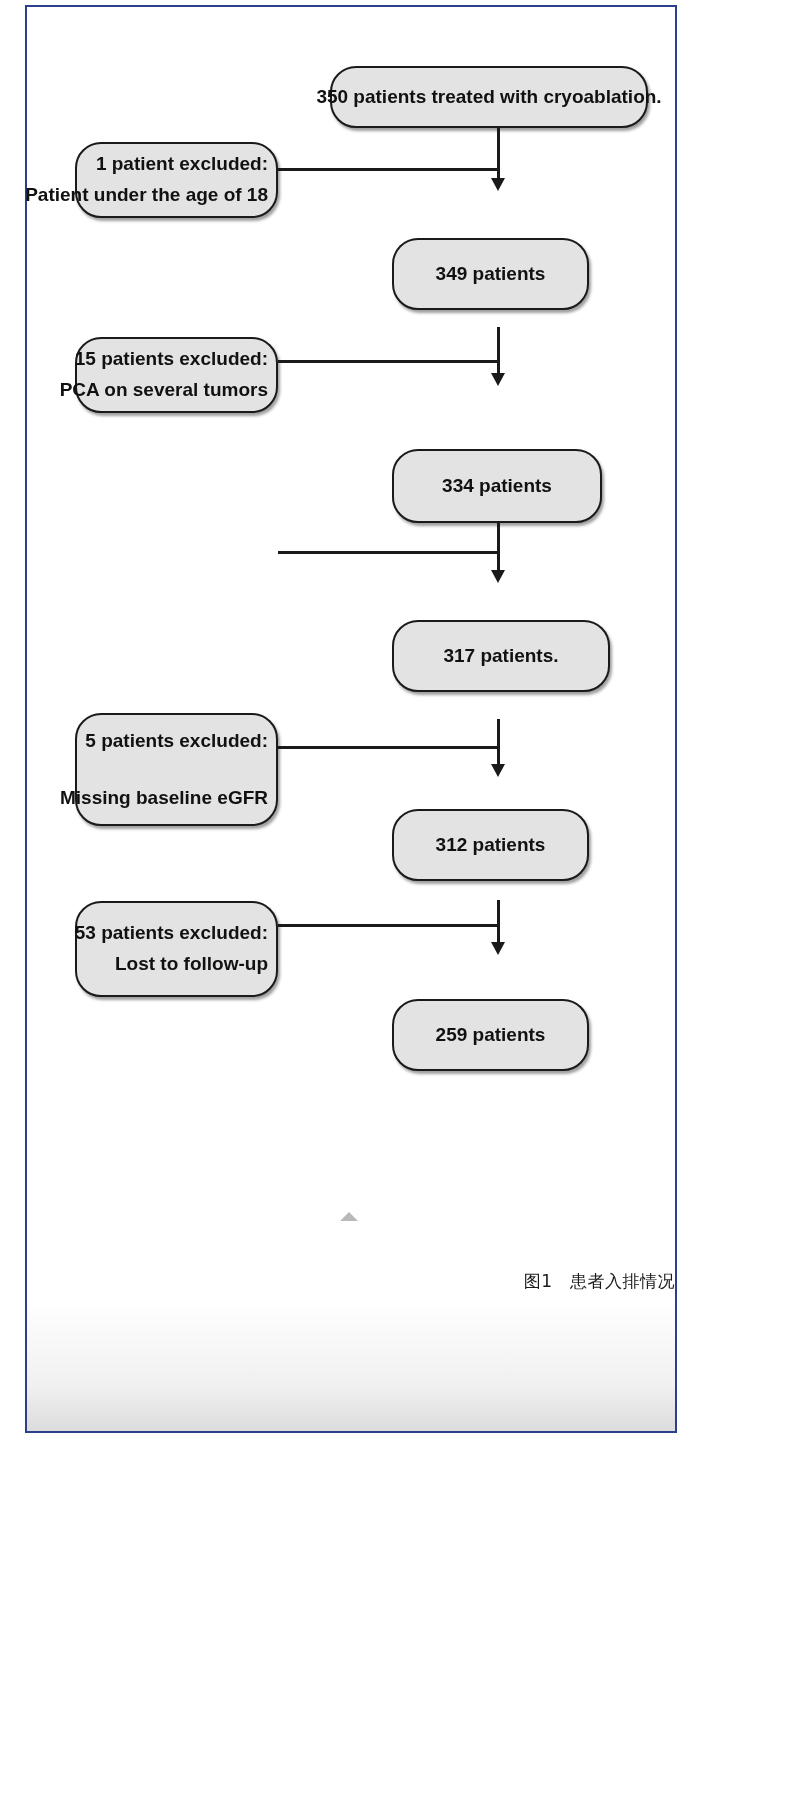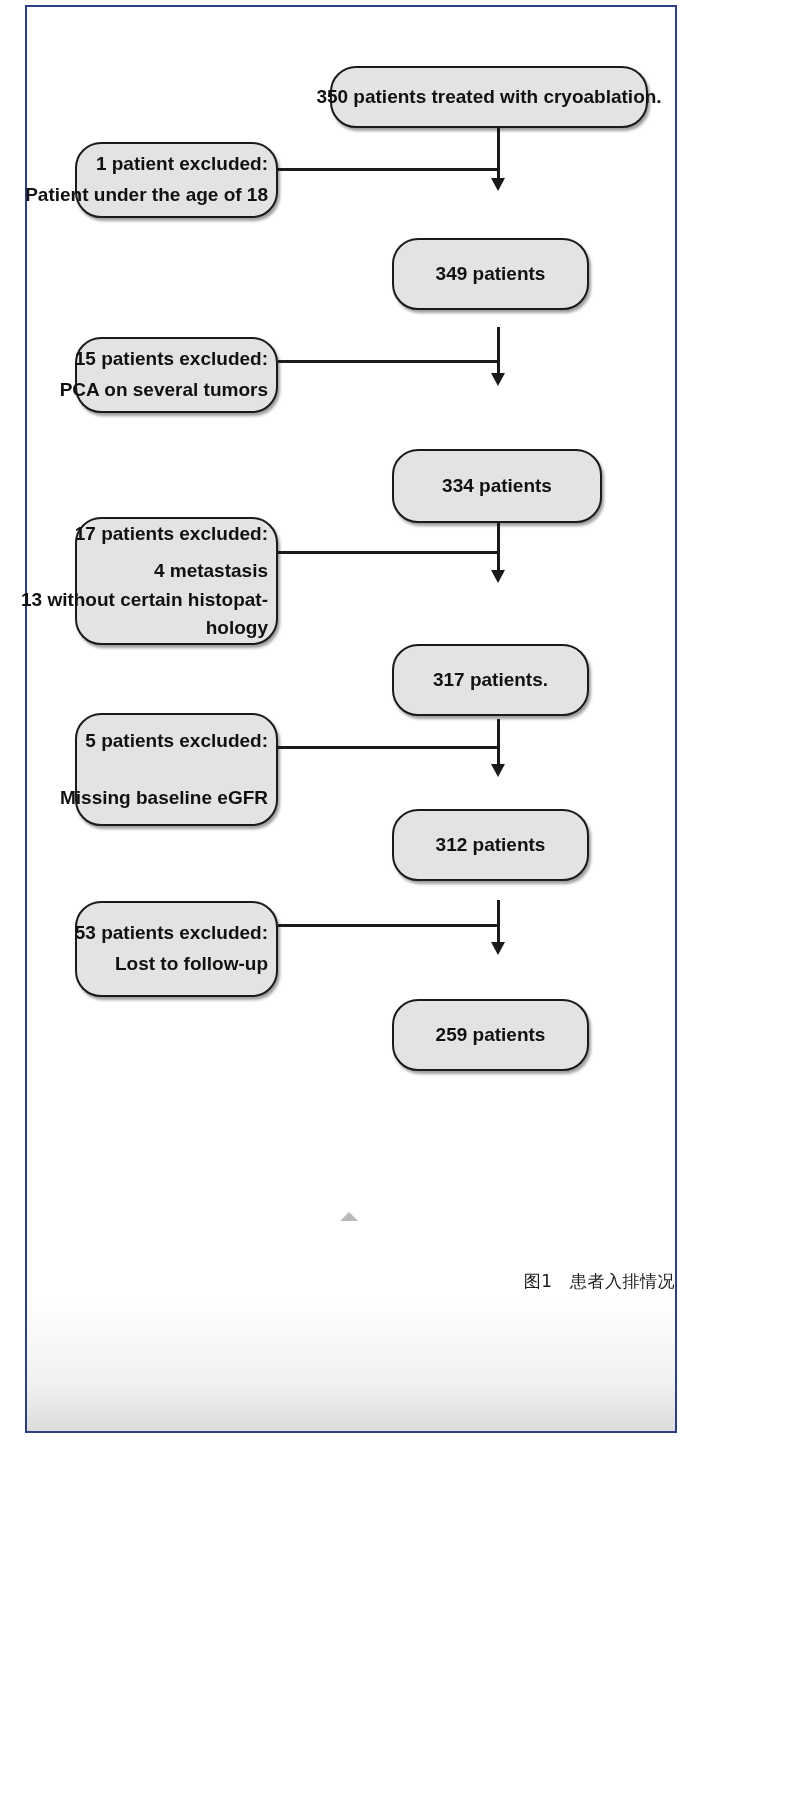--- a/index.html
+++ b/index.html
@@ -136,30 +136,24 @@
     <span class="line">15 patients excluded:</span>
     <span class="line">PCA on several tumors</span>
   </div>
   <div class="vline" style="left:497px; top:327px; height:50px;"></div>
   <div class="hline" style="left:278px; top:360px; width:221px;"></div>
   <div class="arrowhead" style="left:491px; top:373px;"></div>
   <div class="flow-box center" style="left:392px; top:449px; width:210px; height:74px;">
     <span class="line">334 patients</span>
   </div>
 
-  <div class="flow-box left" style="left:75px; top:517px; width:203px; height:128px; line-height:1.5;">
-    <span class="line" style="margin-bottom:9px;">17 patients excluded:</span>
-    <span class="line">4 metastasis</span>
-    <span class="line">13 without certain histopat-</span>
-    <span class="line">hology</span>
-  </div>
   <div class="vline" style="left:497px; top:521px; height:53px;"></div>
   <div class="hline" style="left:278px; top:551px; width:221px;"></div>
   <div class="arrowhead" style="left:491px; top:570px;"></div>
-  <div class="flow-box center" style="left:392px; top:620px; width:197px; height:72px;margin-top:24px;">
+  <div class="flow-box center" style="left:392px; top:620px; width:218px; height:72px;">
     <span class="line">317 patients.</span>
   </div>
 
   <div class="flow-box left" style="left:75px; top:713px; width:203px; height:113px;">
     <span class="line" style="margin-bottom:26px;">5 patients excluded:</span>
     <span class="line">Missing baseline eGFR</span>
   </div>
   <div class="vline" style="left:497px; top:719px; height:49px;"></div>
   <div class="hline" style="left:278px; top:746px; width:221px;"></div>
   <div class="arrowhead" style="left:491px; top:764px;"></div>

